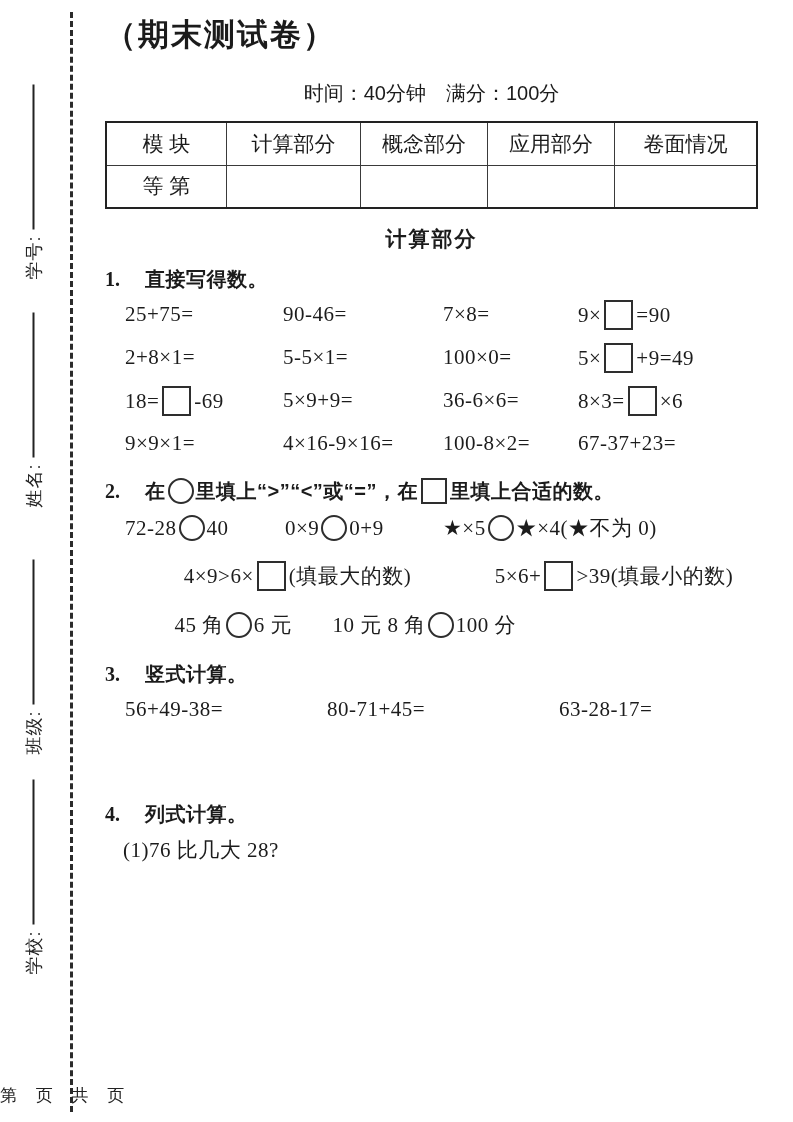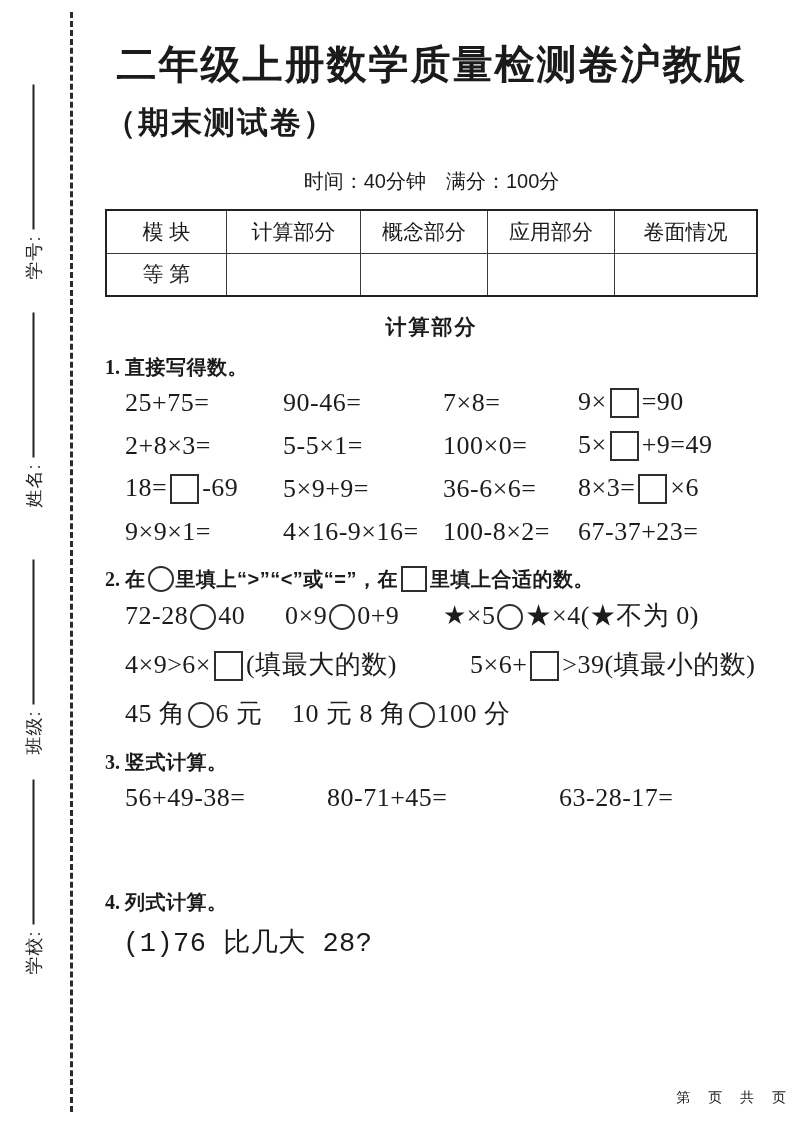--- a/index.html
+++ b/index.html
@@ -45,50 +45,50 @@
   }
   .col-mod { width:18.5%; } .col-a { width:20.6%; } .col-b { width:19.5%; }
   .col-c { width:19.5%; } .col-d { width:21.9%; }
 
   .section-title { margin-top:16px; text-align:center; font-size:21px; font-weight:700; letter-spacing:2px; }
 
   .qhead { margin-top:13px; display:flex; align-items:baseline; }
   .qnum {
     font-family:"Liberation Serif", serif; font-weight:700; font-size:20px; margin-right:5px;
   }
-  .qprompt { font-size:20px; font-weight:700; letter-spacing:0.5px; }
+  .qprompt { font-size:20px; font-weight:700; letter-spacing:0.5px;margin-left:20px; }
 
   .qrow {
     display:grid; padding-left:20px; align-items:center; min-height:43px;
-    font-family:"Liberation Serif", serif; font-size:26px; color:#1c1c1c;
+    font-family:"Liberation Serif", serif; font-size:21px; color:#1c1c1c;
   }
   .math { white-space:nowrap; letter-spacing:0.5px; }
   .q1row  { grid-template-columns:158px 160px 135px 1fr; }
   .q2row1 { grid-template-columns:160px 158px 1fr; min-height:45px; }
-  .q2row2 { grid-template-columns:345px 1fr; min-height:52px; }
-  .q2row3 { grid-template-columns:167px 224px 1fr; min-height:46px; }
+  .q2row2 { grid-template-columns:345px 1fr; min-height:52px;text-align:center; }
+  .q2row3 { grid-template-columns:167px 224px 1fr; min-height:46px;text-align:right; }
   .q3row  { grid-template-columns:202px 232px 1fr; }
-  .q4item { margin-top:8px; padding-left:18px; font-family:Liberation Mono, monospace; font-size:27px; }
+  .q4item { margin-top:8px; padding-left:18px; font-family:Liberation Serif, serif; font-size:21px; }
   .q4 { margin-top:70px; }
 
   
   .box {
     display:inline-block; width:29px; height:30px; border:2px solid #2e2e2e;
     vertical-align:-8px; margin:0 3px; background:#fff;
   }
   .circ {
     display:inline-block; width:26px; height:26px; border:2px solid #2e2e2e;
     border-radius:50%; vertical-align:-6px; margin:0 2px; background:#fff;
   }
   .qprompt .box { width:26px; height:26px; vertical-align:-6px; }
   .qprompt .circ { width:26px; height:26px; vertical-align:-6px; }
 
   .footer {
-    position:absolute; bottom:15px; left:0; width:100%; text-align:right;
-    font-size:14px; letter-spacing:7px; color:#222;
+    position:absolute; bottom:15px; left:0; width:100%; text-align:left;
+    font-size:17px; letter-spacing:7px; color:#222;
   }
 </style>
 </head>
 <body>
 
 <div class="page">
 
   <div class="binding-line"></div>
 
   <div>
@@ -105,21 +105,20 @@
       <span class="mline"></span>
     </div>
     <div class="mfield mf-4">
       <span class="mlabel">学校:</span>
       <span class="mline"></span>
     </div>
   </div>
 
   <div class="content">
 
-    <div class="title">二年级上册数学质量检测卷沪教版</div>
     <div class="subtitle">（期末测试卷）</div>
     <div class="meta">时间：40分钟　满分：100分</div>
 
     <table class="score">
       <tbody>
           <tr>
         <th class="col-mod">模 块</th>
         <th class="col-a">计算部分</th>
         <th class="col-b">概念部分</th>
         <th class="col-c">应用部分</th>
@@ -141,21 +140,21 @@
       <span class="qnum">1.</span>
       <span class="qprompt">直接写得数。</span>
     </div>
     <div class="qrow q1row">
       <span class="math">25+75=</span>
       <span class="math">90-46=</span>
       <span class="math">7×8=</span>
       <span class="math">9×<span class="box"></span>=90</span>
     </div>
     <div class="qrow q1row">
-      <span class="math">2+8×3=</span>
+      <span class="math">2+8×1=</span>
       <span class="math">5-5×1=</span>
       <span class="math">100×0=</span>
       <span class="math">5×<span class="box"></span>+9=49</span>
     </div>
     <div class="qrow q1row">
       <span class="math">18=<span class="box"></span>-69</span>
       <span class="math">5×9+9=</span>
       <span class="math">36-6×6=</span>
       <span class="math">8×3=<span class="box"></span>×6</span>
     </div>

